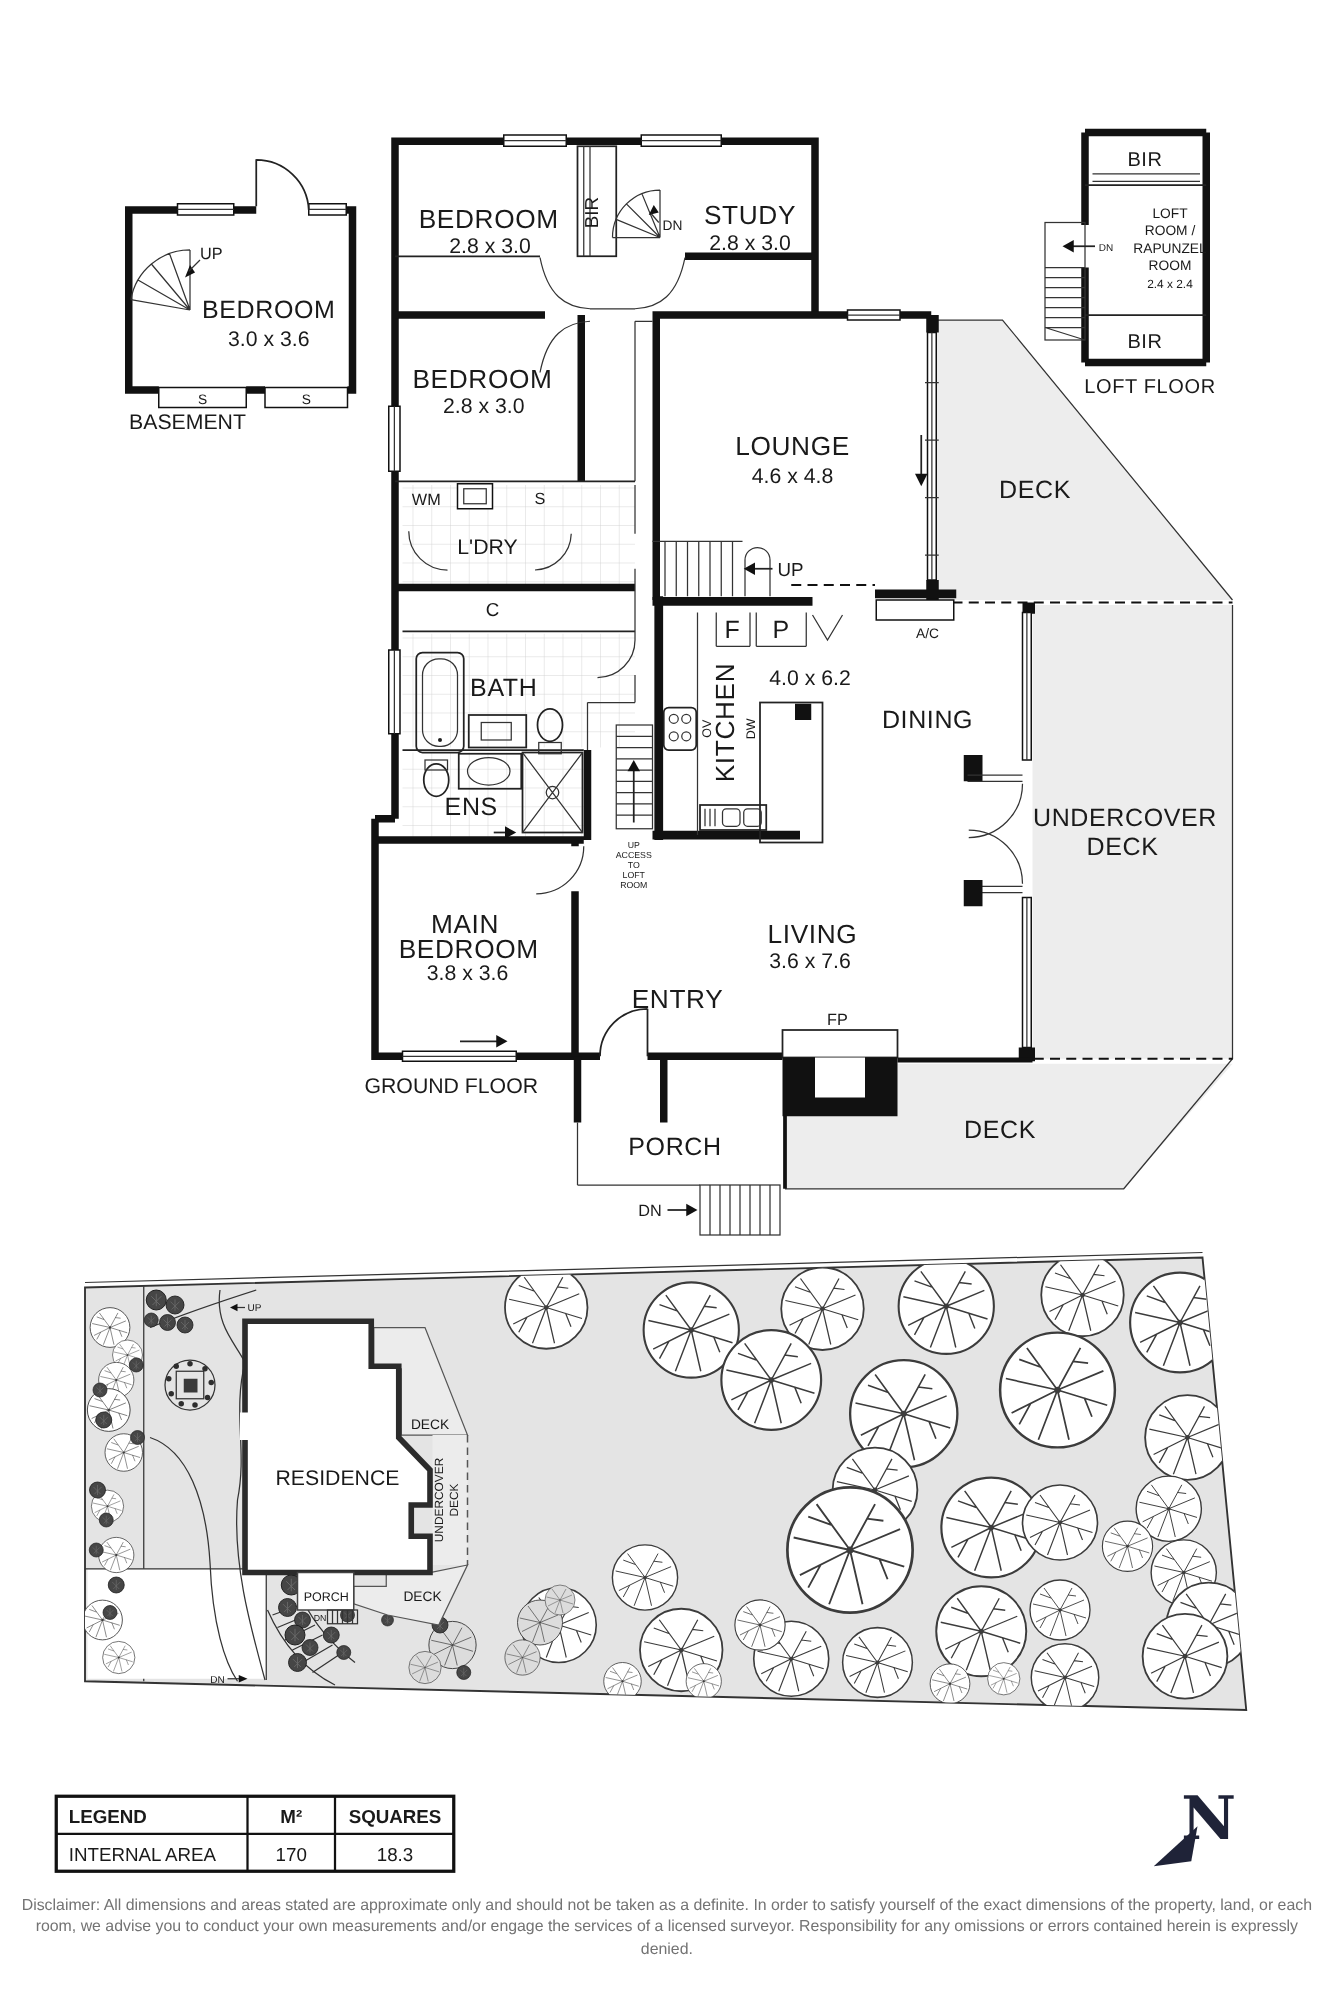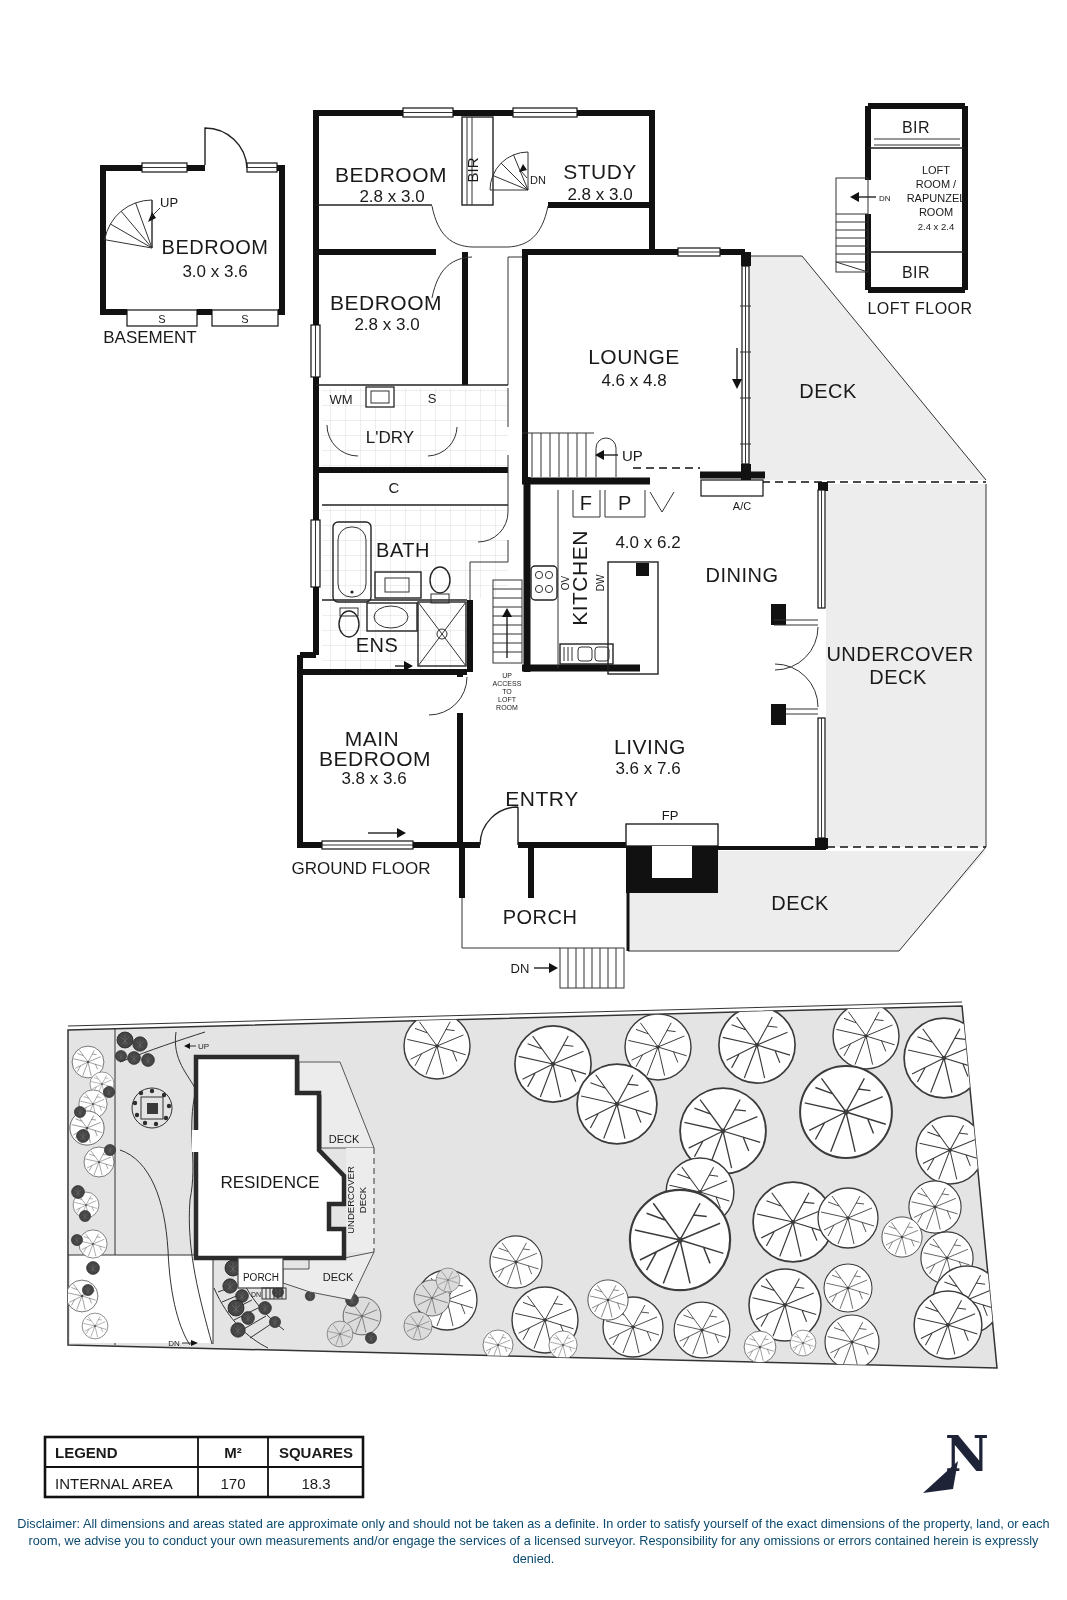--- a/index.html
+++ b/index.html
@@ -26,21 +26,21 @@
   .w3{stroke:#111;stroke-width:3;fill:none;}
   .t{stroke:#222;stroke-width:1.4;fill:none;}
   .t1{stroke:#333;stroke-width:1;fill:none;}
   .dash{stroke:#111;stroke-width:1.6;fill:none;stroke-dasharray:8 5;}
   .win{fill:#fff;stroke:#111;stroke-width:1.2;}
   .blk{fill:#111;stroke:none;}
   .deck{fill:#ededed;stroke:none;}
   .site{fill:#e4e4e4;stroke:#333;stroke-width:1.5;}
   .res{fill:#fff;stroke:#2b2b2b;stroke-width:4.5;}
   .disclaimer{position:absolute;left:15px;right:15px;top:1516px;text-align:center;
-              font-size:12.7px;line-height:1.36;color:#0c4a6e;}
+              font-size:12.7px;line-height:1.36;color:#737373;}
 </style>
 </head>
 <body>
 
 <div class="canvas">
 <svg width="1067" height="1600" viewBox="0 0 1067 1600">
 <defs>
   <pattern id="tile" width="15" height="15" patternUnits="userSpaceOnUse">
     <path d="M15,0 H0 V15" stroke="#cfcfcf" stroke-width="0.7" fill="none"></path>
   </pattern>

